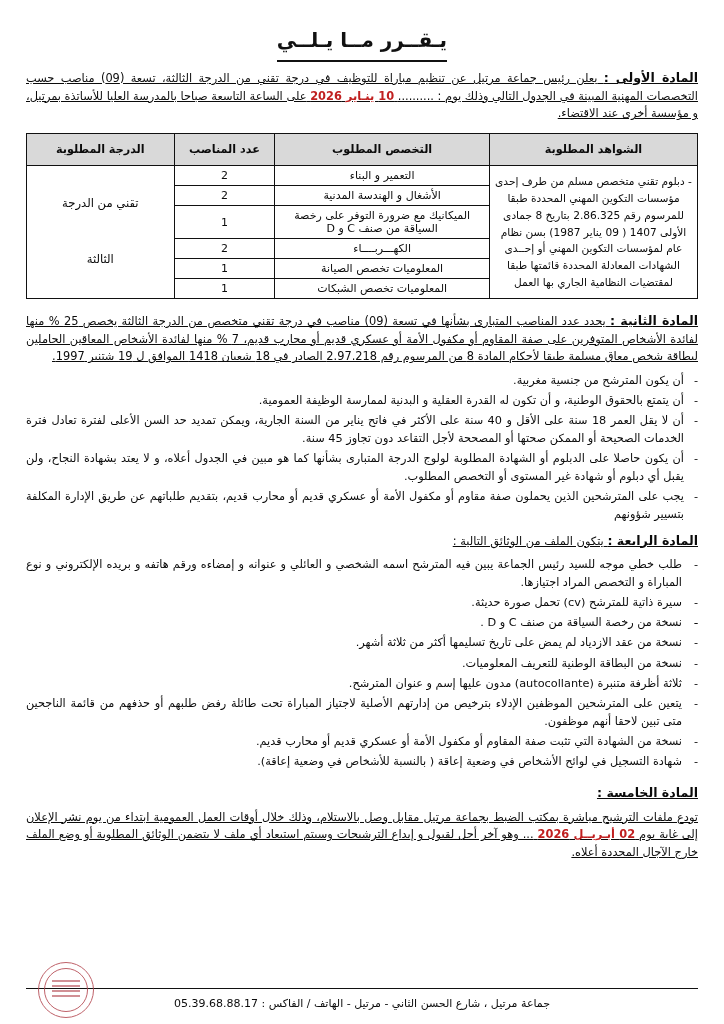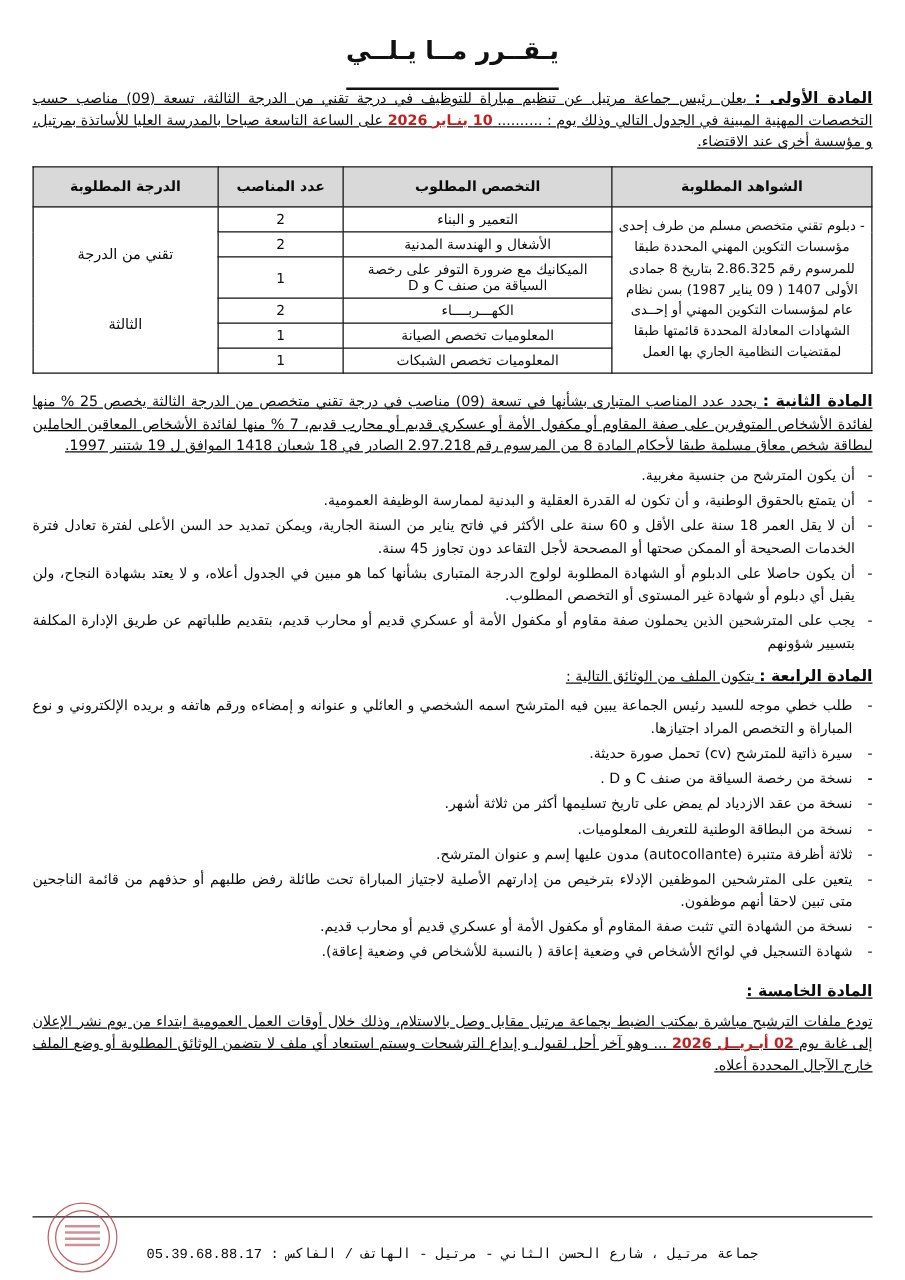--- a/index.html
+++ b/index.html
@@ -21,21 +21,21 @@
   .doc-title{
     text-align:center;
     font-size:20px;
     font-weight:bold;
     letter-spacing:1px;
     margin:6px 0 16px 0;
     color:#111;
   }
   .doc-title span{
     border-bottom:2px solid #111;
-    padding-bottom:18px;
+    padding-bottom:8px;
   }
   .article{
     margin:0 0 6px 0;
     font-size:11.4px;
     line-height:1.55;
     text-align:justify;
     text-decoration:underline;
   }
   .art-head{
     font-weight:bold;
@@ -94,25 +94,24 @@
     right:0;
     top:0;
   }
   .list.dashed li{padding-right:16px;}
   .footer{
     position:absolute;
     right:26px;
     left:26px;
     bottom:14px;
     border-top:1.4px solid #111;
-    padding-top:22px;
+    padding-top:8px;
     text-align:center;
     font-size:11px;
     direction:rtl;
-    font-family:Liberation Mono, monospace;
   }
   .stamp{
     position:absolute;
     left:38px;
     bottom:6px;
     width:54px;
     height:54px;
     border:1.6px solid #b3464f;
     border-radius:50%;
     opacity:.85;
@@ -202,21 +201,21 @@
   </table>
 
   <p class="article">
     <span class="art-head">المادة الثانية :</span>
     <span class="p-body">يحدد عدد المناصب المتبارى بشأنها في تسعة  (09) مناصب في درجة تقني متخصص من الدرجة الثالثة يخصص 25 % منها لفائدة الأشخاص المتوفرين على صفة المقاوم أو مكفول الأمة أو عسكري قديم أو محارب قديم، 7 % منها لفائدة الأشخاص المعاقين الحاملين لبطاقة شخص معاق مسلمة طبقا لأحكام المادة 8 من المرسوم رقم 2.97.218 الصادر في 18 شعبان 1418 الموافق ل 19 شتنبر 1997.</span>
   </p>
 
   <ul class="list">
     <li><span class="dash">-</span><span>أن يكون المترشح من جنسية مغربية.</span></li>
     <li><span class="dash">-</span><span>أن يتمتع بالحقوق الوطنية، و أن تكون له القدرة العقلية و البدنية لممارسة الوظيفة العمومية.</span></li>
-    <li><span class="dash">-</span><span>أن لا يقل العمر 18 سنة على الأقل و 60 سنة على الأكثر في فاتح يناير من السنة الجارية، ويمكن تمديد حد السن الأعلى لفترة تعادل فترة الخدمات الصحيحة أو الممكن صحتها أو المصححة لأجل التقاعد دون تجاوز 45 سنة.</span></li>
+    <li><span class="dash">-</span><span>أن لا يقل العمر 18 سنة على الأقل و 40 سنة على الأكثر في فاتح يناير من السنة الجارية، ويمكن تمديد حد السن الأعلى لفترة تعادل فترة الخدمات الصحيحة أو الممكن صحتها أو المصححة لأجل التقاعد دون تجاوز 45 سنة.</span></li>
     <li><span class="dash">-</span><span>أن يكون حاصلا على الدبلوم أو الشهادة المطلوبة لولوج الدرجة المتبارى بشأنها كما هو مبين في الجدول أعلاه، و لا يعتد بشهادة النجاح، ولن يقبل أي دبلوم أو شهادة غير المستوى أو التخصص المطلوب.</span></li>
     <li><span class="dash">-</span><span>يجب على المترشحين الذين يحملون صفة مقاوم أو مكفول الأمة أو عسكري قديم أو محارب قديم، بتقديم طلباتهم عن طريق الإدارة المكلفة بتسيير شؤونهم</span></li>
   </ul>
 
   <p class="article">
     <span class="art-head">المادة الرابعة :</span>
     <span class="p-body">يتكون الملف من الوثائق التالية :</span>
   </p>
   <ul class="list dashed">
     <li><span class="dash">-</span><span>طلب خطي موجه للسيد رئيس الجماعة يبين فيه المترشح اسمه الشخصي و العائلي و عنوانه و إمضاءه ورقم هاتفه و بريده الإلكتروني و نوع المباراة و التخصص المراد اجتيازها.</span></li>

